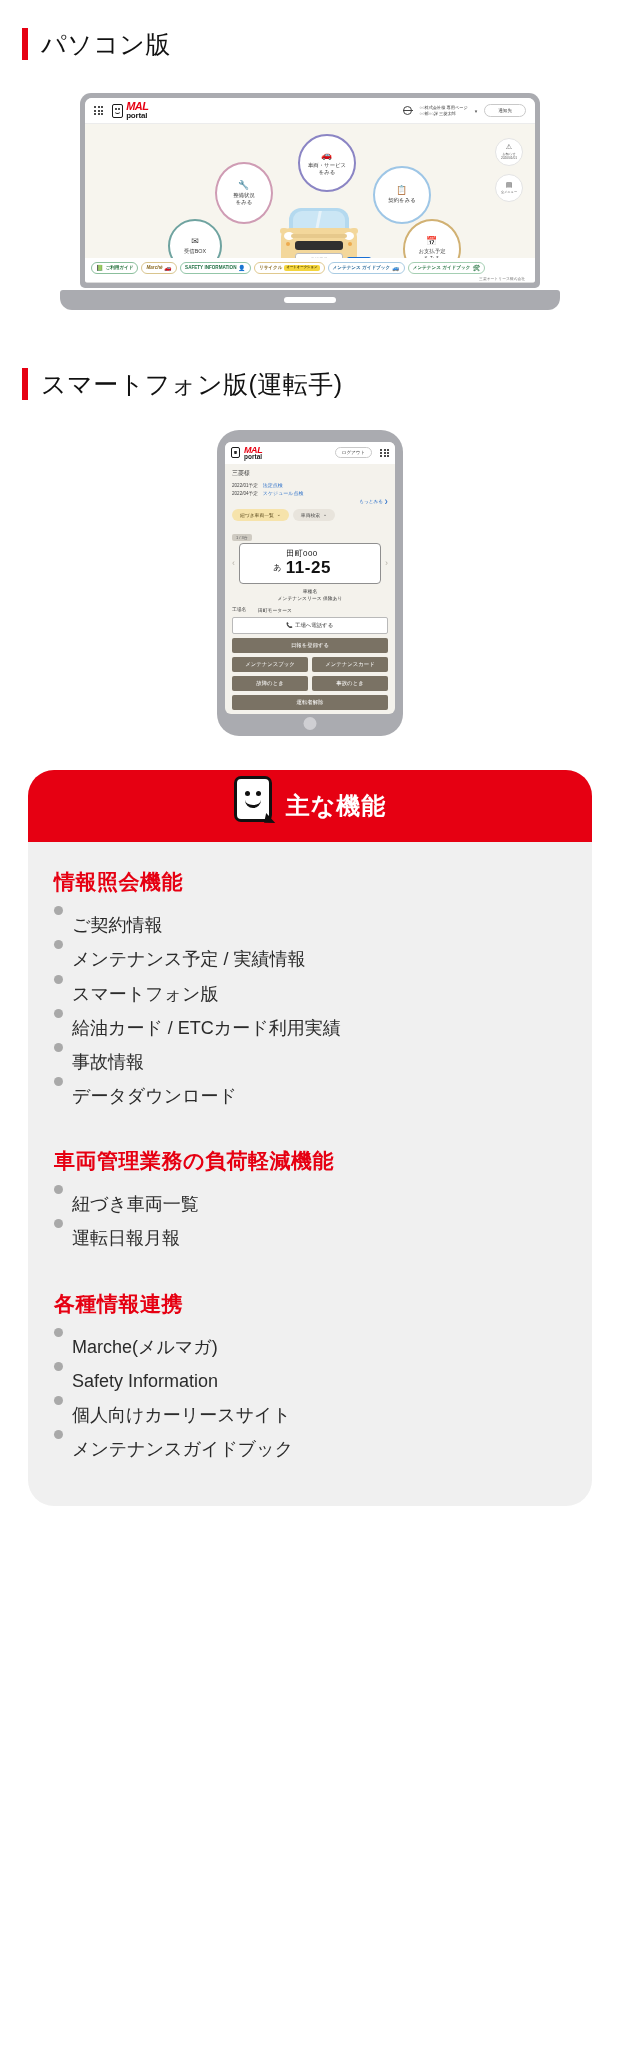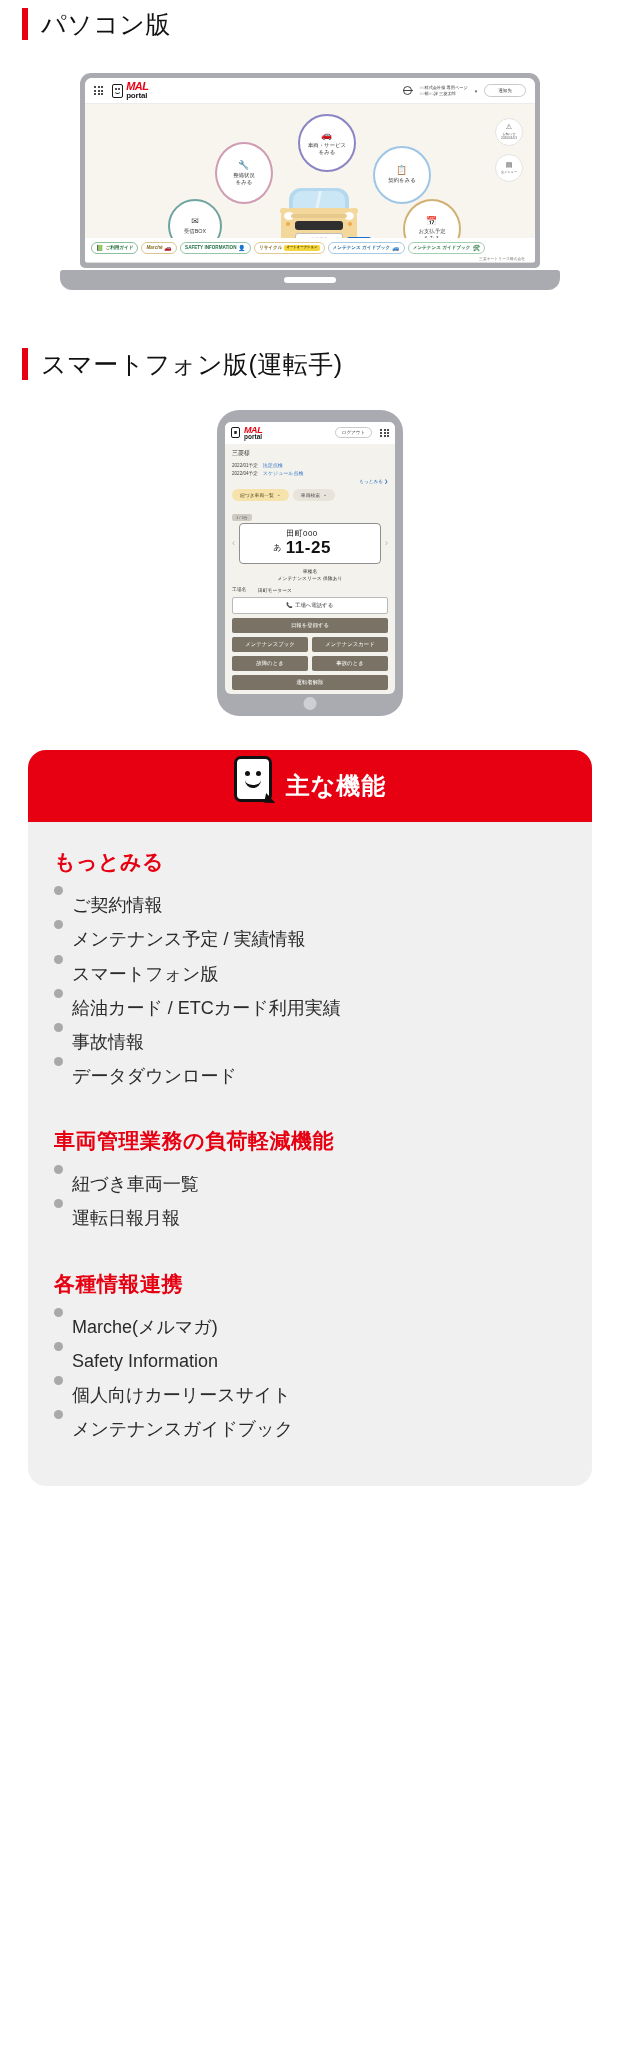--- a/index.html
+++ b/index.html
@@ -268,21 +268,21 @@
     font-size:5.4px; padding:4px 0; margin-top:4px;
   }
   .btn-outline { background:#fff; border:1px solid #b9b9b9; color:#333; }
   .btn-solid { background:#7a7264; color:#ffffff; border:none; }
   .ph-btn-row { display:flex; gap:4px; }
   .ph-btn-row .ph-btn { flex:1; }
 
   
   .feat-card {
     margin: 34px 28px 0 28px;
-    border-radius: 18px;
+    border-radius: 26px;
     overflow: hidden;
     background: #f0f0f0;
   }
   .feat-head {
     background:#e60012; height:72px;
     display:flex; align-items:center; justify-content:center; gap:14px;
     position:relative;
   }
   .feat-mascot {
     width: 38px; height: 46px; background:#ffffff;
@@ -316,21 +316,21 @@
     font-size:18px; color:#2b2b2b; line-height:1.9;
   }
   .feat-list li .dot {
     width:9px; height:9px; border-radius:50%; background:#a9a9a9; flex:0 0 auto;
     position:relative; top:-2px;
   }
 </style>
 </head>
 <body>
 
-<div class="sec-head" style="padding-top:8px;">
+<div class="sec-head" style="padding-top:28px;">
   <span class="sec-bar"></span>
   <span class="sec-title">パソコン版</span>
 </div>
 
 <div class="laptop-wrap">
   <div class="laptop-body">
     <div class="laptop-screen">
 
       <div class="pc-top">
         <span class="grid-dots">
@@ -568,21 +568,21 @@
         <span class="eye r"></span>
       <span class="mouth"></span>
         <span class="tail"></span>
     </span>
     <span class="feat-title">主な機能</span>
   </div>
 
   <div class="feat-body">
 
     <div class="feat-group">
-      <div class="feat-gtitle">もっとみる</div>
+      <div class="feat-gtitle">情報照会機能</div>
       <ul class="feat-list">
         <li>
             <span class="dot"></span>
             <span>ご契約情報</span>
           </li>
         <li>
             <span class="dot"></span>
             <span>メンテナンス予定 / 実績情報</span>
           </li>
         <li>

